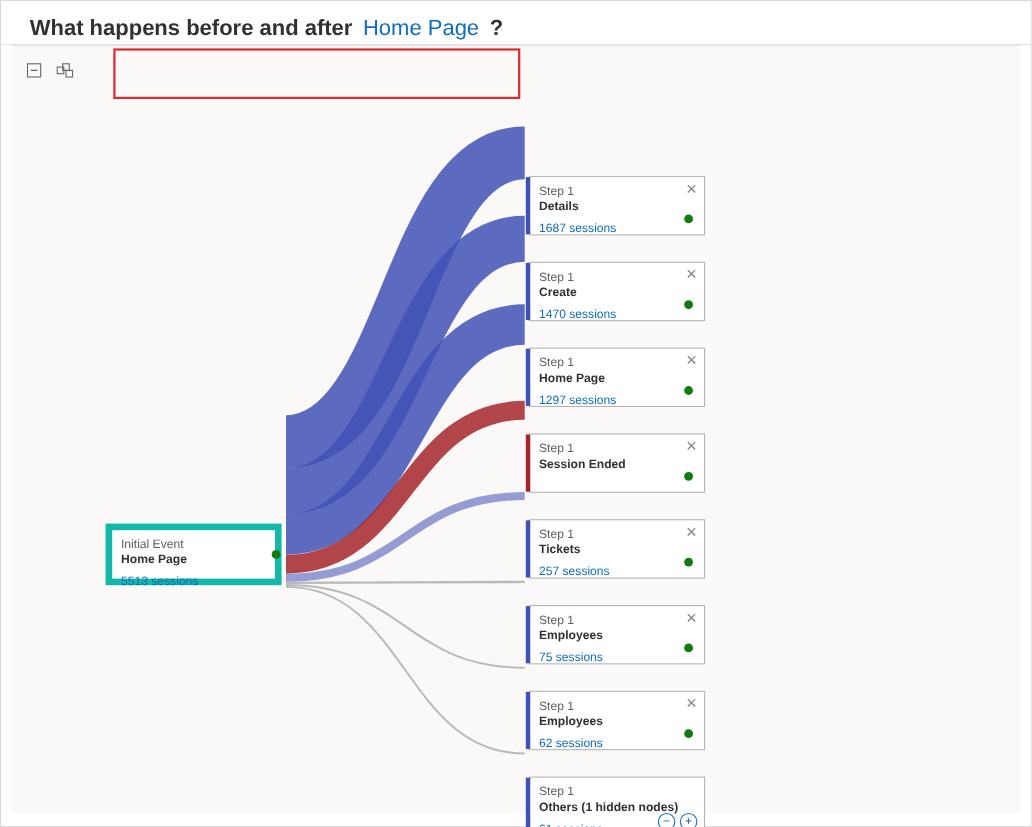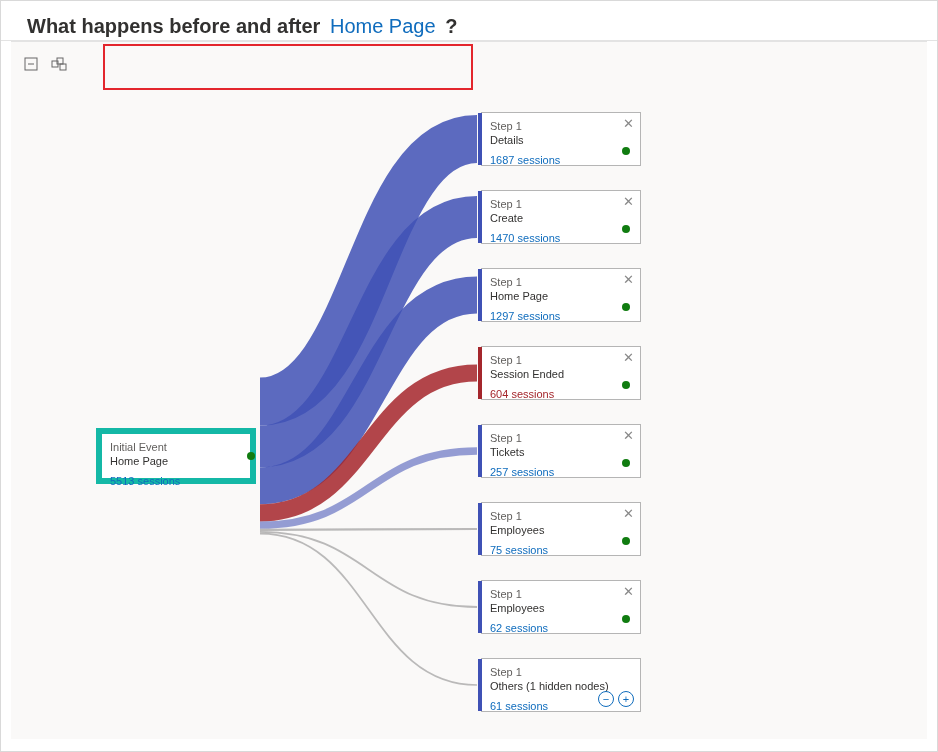--- a/index.html
+++ b/index.html
@@ -122,39 +122,40 @@
     z-index: 1;
   }
   .node {
     position: absolute;
     width: 160px;
     background: #fff;
     border: 1px solid #b5b5b5;
     box-sizing: border-box;
     font-size: 11px;
     z-index: 2;
+    margin-top: 48px;
   }
   .node.initial {
     border: 6px solid #14b8a6;
     height: 56px;
   }
   .node .bar {
     position: absolute;
     left: -4px;
     top: 0;
     bottom: 0;
     width: 4px;
     background: #3f51b5;
   }
   .node.red .bar { background: #a4262c; }
   .node .top {
     padding: 6px 8px 2px 8px;
   }
   .node .title { color: #605e5c; line-height: 1.3; }
-  .node .name { color: #323130; line-height: 1.3; }
+  .node .name { color: #323130; line-height: 1.3; font-weight: bold; }
   .node .sessions {
     color: #0f6cbd;
     padding: 4px 8px 6px 8px;
   }
   .node.red .sessions { color: #a4262c; }
   .node .close {
     position: absolute;
     top: 4px; right: 6px;
     color: #888;
     font-size: 13px;
@@ -272,21 +273,20 @@
           <div class="sessions">1297 sessions</div>
           <span class="close">✕</span>
           <div class="dot"></div>
         </div>
         <div class="node red" style="left: 470px; top: 258px; width: 160px; height: 54px;">
           <div class="bar"></div>
           <div class="top">
             <div class="title">Step 1</div>
             <div class="name">Session Ended</div>
           </div>
-          <div class="sessions">604 sessions</div>
           <span class="close">✕</span>
           <div class="dot"></div>
         </div>
         <div class="node" style="left: 470px; top: 336px; width: 160px; height: 54px;">
           <div class="bar"></div>
           <div class="top">
             <div class="title">Step 1</div>
             <div class="name">Tickets</div>
           </div>
           <div class="sessions">257 sessions</div>

